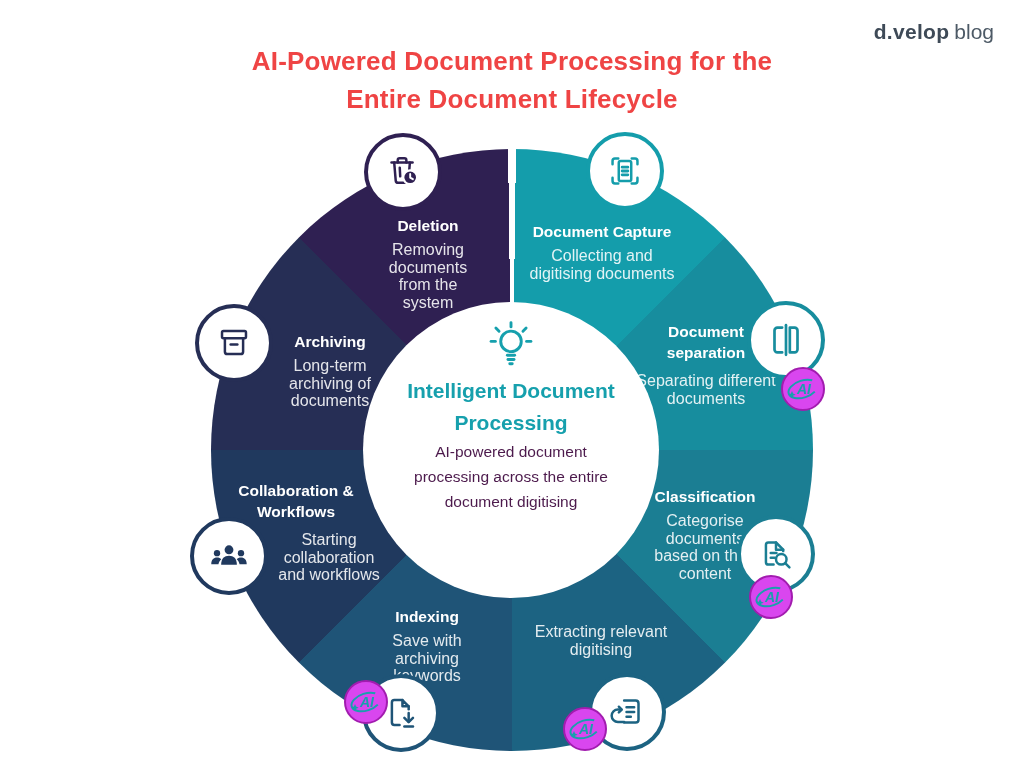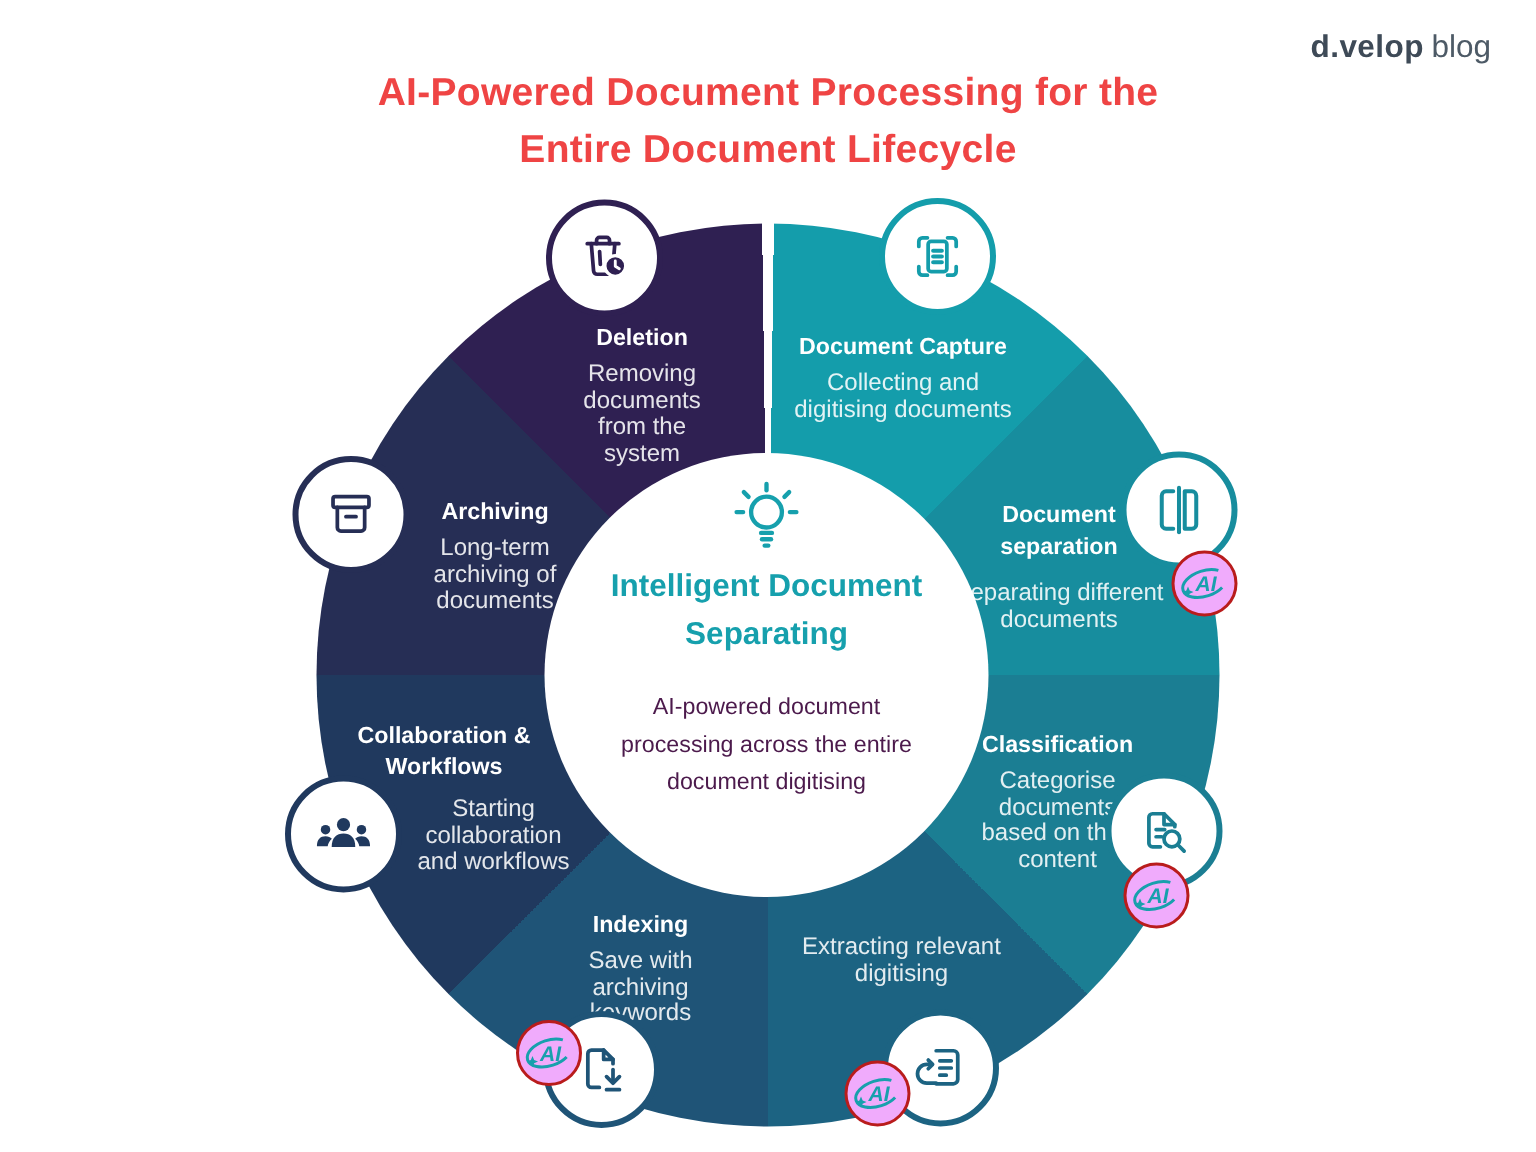--- a/index.html
+++ b/index.html
@@ -24,32 +24,32 @@
     position:absolute;left:211px;top:149px;width:602px;height:602px;
     border-radius:50%;z-index:1;
   }
   .hub{
     position:absolute;left:363px;top:302px;width:296px;height:296px;
     border-radius:50%;background:#ffffff;z-index:2;box-sizing:border-box;
     display:flex;flex-direction:column;align-items:center;text-align:center;
     padding-top:14px;
   }
   .hub-title{font-size:21px;font-weight:700;color:#16a0ad;line-height:32px;margin-top:1px;}
-  .hub-sub{font-size:15.5px;color:#4c1a4c;line-height:25px;margin-top:20px;font-weight:500;}
+  .hub-sub{font-size:15.5px;color:#4c1a4c;line-height:25px;margin-top:0;font-weight:500;}
 
   
   .seg-text{position:absolute;text-align:center;color:#fff;z-index:3;}
   .seg-title{font-size:15.5px;font-weight:700;line-height:21px;}
   .seg-desc{font-size:16px;line-height:17.5px;color:rgba(255,255,255,.88);
     margin:5px auto 0 auto;}
 
   .st-capture{left:512px;top:221px;width:180px;}
   .st-capture .seg-desc{width:162px;}
   .st-separation{left:628px;top:321px;width:156px;}
-  .st-separation .seg-title{width:112px;margin:12px auto;}
+  .st-separation .seg-title{width:112px;margin:0 auto;}
   .st-separation .seg-desc{width:156px;margin-top:9px;}
   .st-classification{left:625px;top:486px;width:160px;}
   .st-classification .seg-desc{width:116px;}
   .st-extraction{left:508px;top:618px;width:186px;}
   .st-extraction .seg-desc{width:152px;}
   .st-indexing{left:341px;top:606px;width:172px;}
   .st-indexing .seg-desc{width:136px;}
   .st-collaboration{left:206px;top:476px;width:180px;}
   .st-collaboration .seg-title{width:140px;margin:4px auto;}
   .st-collaboration .seg-desc{width:114px;margin:9px 0 0 66px;}
@@ -67,22 +67,22 @@
   .ic-deletion{left:364px;top:133px;}
   .ic-capture{left:586px;top:132px;}
   .ic-separation{left:747px;top:301px;}
   .ic-classification{left:737px;top:515px;}
   .ic-extraction{left:588px;top:673px;}
   .ic-indexing{left:362px;top:674px;}
   .ic-collaboration{left:190px;top:517px;}
   .ic-archiving{left:195px;top:304px;}
 
   .ai-badge{
-    position:absolute;width:44px;height:44px;border-radius:50%;background:#f0abfc;
-    border:2px solid #b91c1c;box-sizing:border-box;z-index:5;
+    position:absolute;width:44px;height:44px;border-radius:50%;background:#d946ef;
+    border:2px solid #a21caf;box-sizing:border-box;z-index:5;
     display:flex;align-items:center;justify-content:flex-start;
   }
   .ab-separation{left:781px;top:367px;}
   .ab-classification{left:749px;top:575px;}
   .ab-extraction{left:563px;top:707px;}
   .ab-indexing{left:344px;top:680px;}
 
   .icon-svg{display:block;}
 </style>
 </head>
@@ -108,21 +108,21 @@
         <path d="M23 39.5 h2"></path>
       <path d="M24 5.5 v3.5"></path>
         <path d="M11.5 10 l2.6 2.6"></path>
         <path d="M36.5 10 l-2.6 2.6"></path>
       <path d="M7.5 21 h3.6"></path>
         <path d="M36.9 21 h3.6"></path>
     </svg>
   </span>
   <div class="hub-title">
     <div>Intelligent Document</div>
-    <div>Separating</div>
+    <div>Processing</div>
   </div>
   <div class="hub-sub">
     <div>AI-powered document</div>
     <div>processing across the entire</div>
     <div>document digitising</div>
   </div>
 </div>
 
 <div class="seg-text st-capture">
   <div class="seg-title">Document Capture</div>

